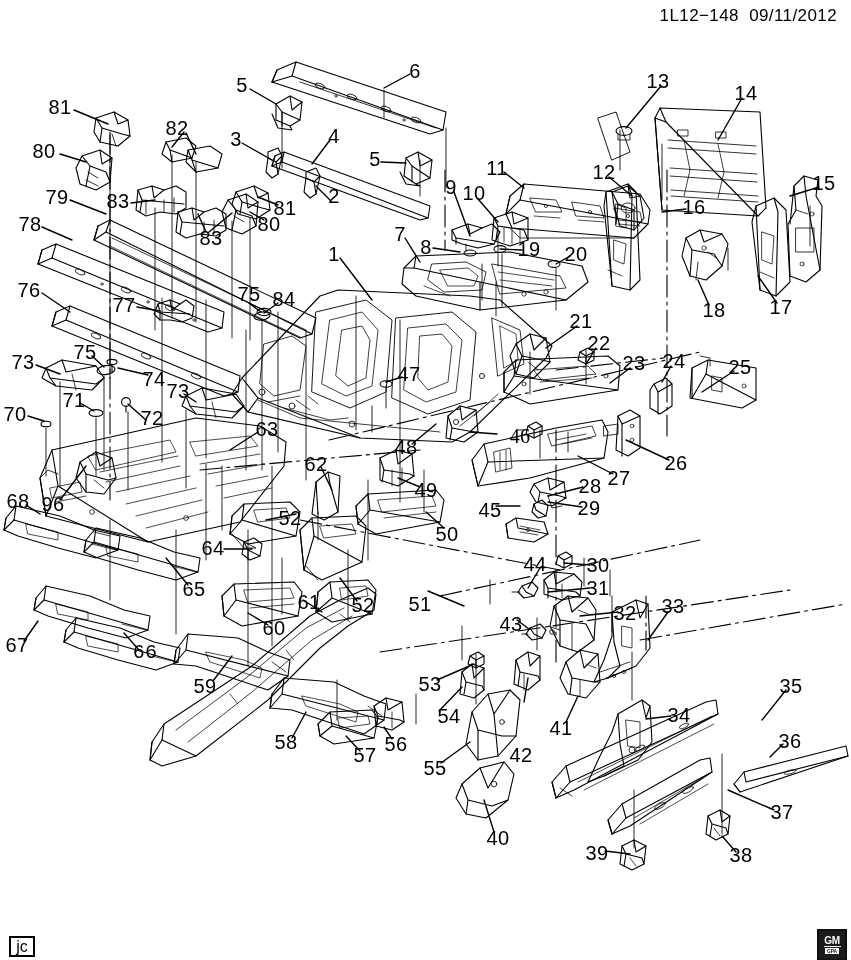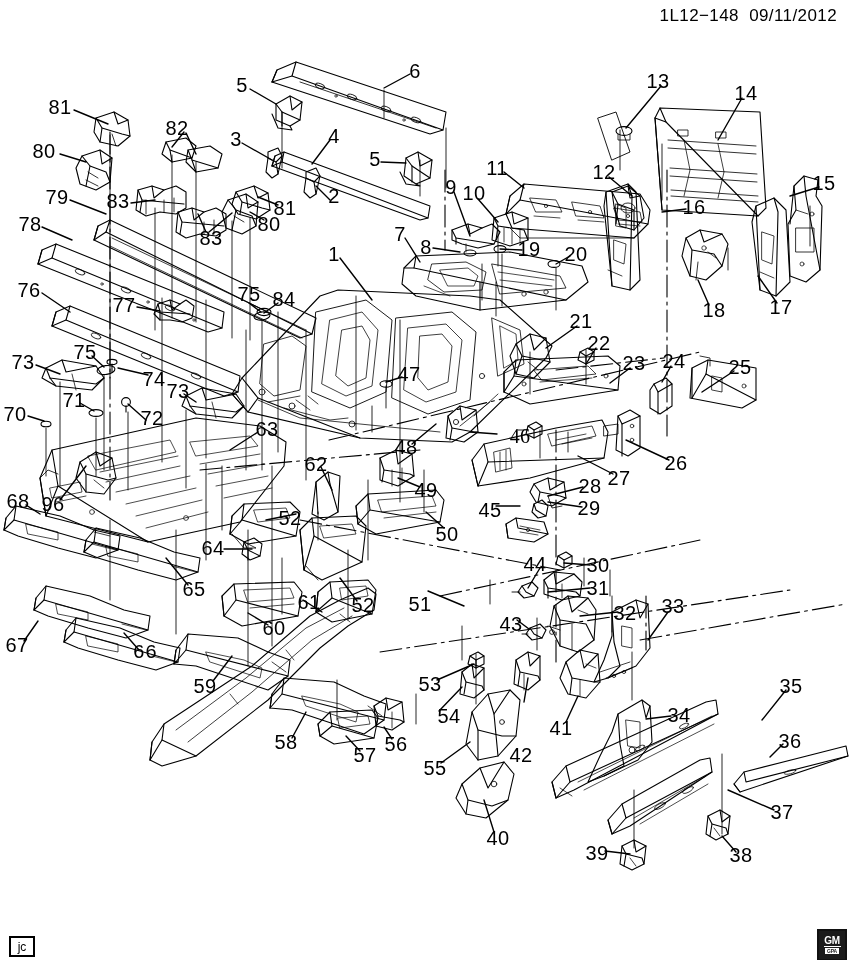--- a/index.html
+++ b/index.html
@@ -13,21 +13,21 @@
     position:absolute; top:6px; right:14px;
     font-size:17px; letter-spacing:.4px; white-space:pre;
   }
 
   
   #initials-box{
     position:absolute; left:9px; top:936px;
     width:22px; height:17px;
     border:2px solid #000; background:#fff;
     display:flex; align-items:center; justify-content:center;
-    font-size:12px; line-height:1;
+    font-size:16px; line-height:1;
   }
   #gm-logo{
     position:absolute; left:817px; top:929px;
     width:26px; height:26px;
     border:2px solid #111; background:#1b1b1b;
     display:flex; flex-direction:column; align-items:center; justify-content:center;
     gap:1px; padding:1px 0;
   }
   #gm-logo .gm-word{
     color:#fff; font-size:10px; font-weight:bold; line-height:9px;

